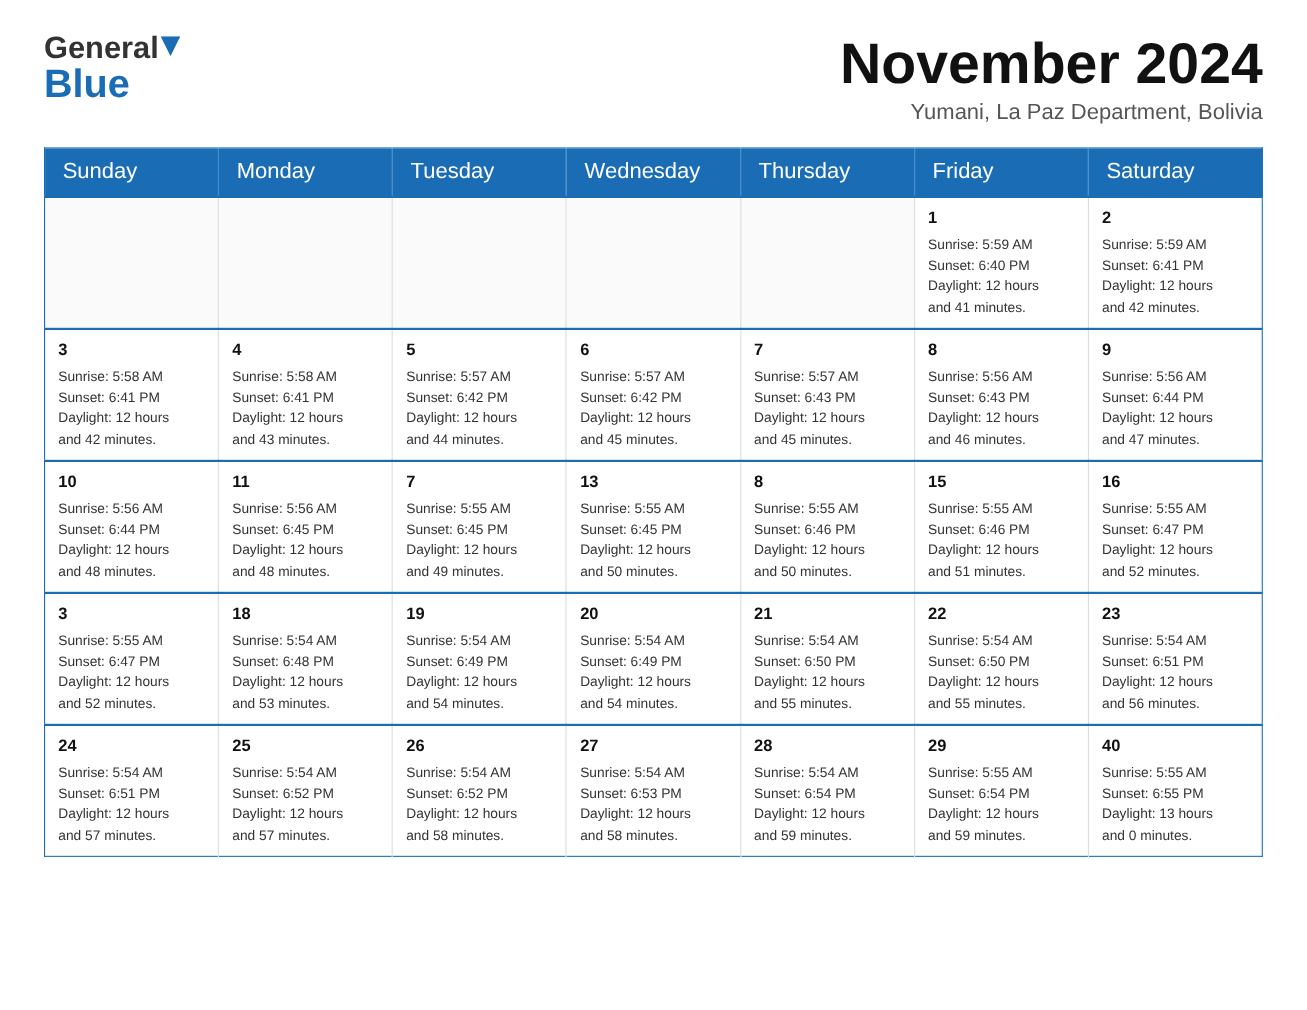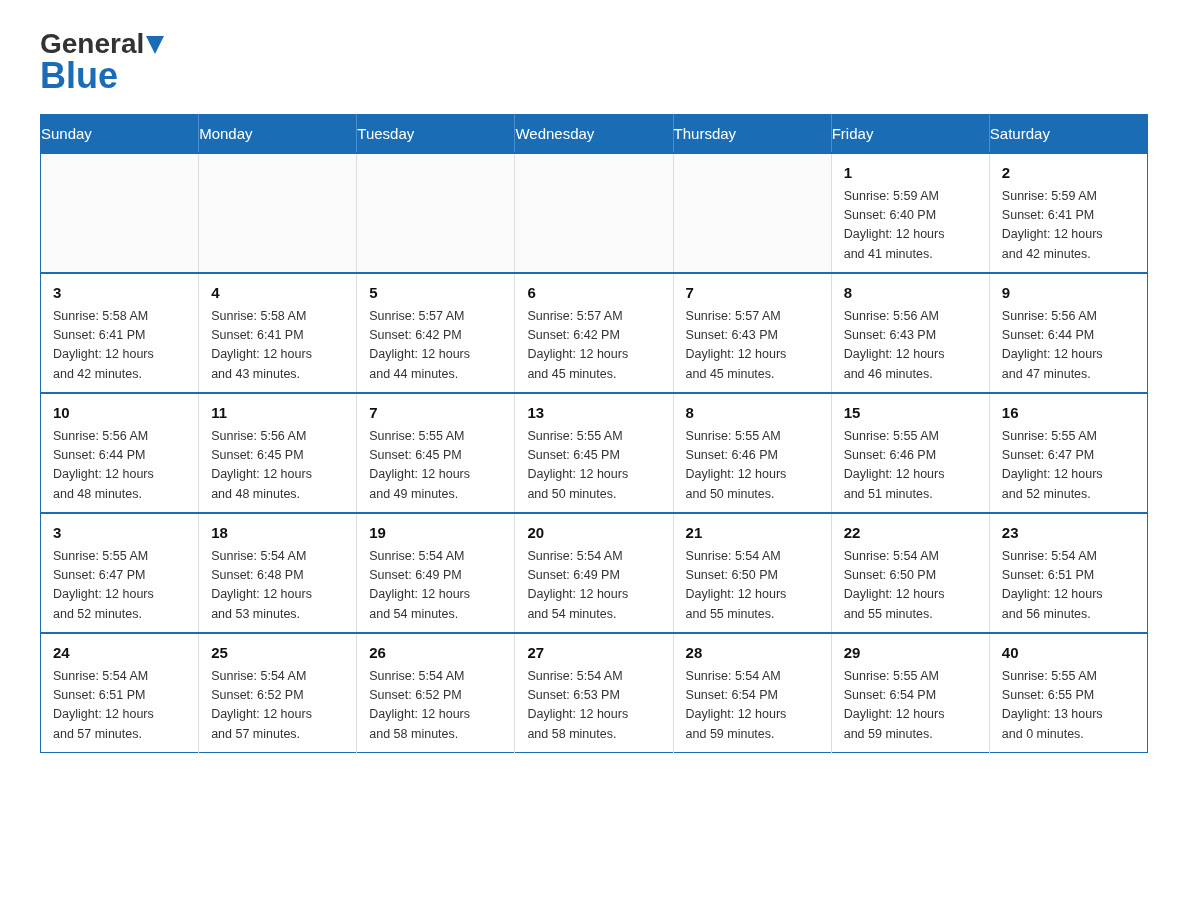--- a/index.html
+++ b/index.html
@@ -43,23 +43,23 @@
     .calendar {
       width: 100%;
       border-collapse: collapse;
       border: 1px solid #1a6db5;
     }
     .calendar thead tr {
       background-color: #1a6db5;
       color: #fff;
     }
     .calendar thead th {
-      padding: 10px 0;
+      padding: 10px 16px;
       text-align: left;
-      font-size: 15px;
+      font-size: 20px;
       font-weight: normal;
       border-right: 1px solid #4a8fd0;
     }
     .calendar thead th:last-child {
       border-right: none;
     }
     .calendar tbody tr {
       border-top: 2px solid #1a6db5;
     }
     .calendar tbody td {
@@ -88,29 +88,33 @@
     }
     .empty-cell {
       background: #fafafa;
     }
   </style>
 </head>
 <body>
 
 <div class="header">
   <div class="logo">
-    <div style="display:flex; align-items:flex-end;">
+    <div style="display:flex; align-items:center;">
       <span class="logo-text">General</span>
       <span style="display:inline-block; margin-left:2px;">
         <svg width="18" height="18" viewBox="0 0 18 18">
           <polygon points="0,0 18,0 9,18" fill="#1a6db5"></polygon>
         </svg>
       </span>
     </div>
     <span class="logo-text" style="color:#1a6db5; font-size:36px;">Blue</span>
+  </div>
+  <div class="title-block">
+    <div class="month-title">November 2024</div>
+    <div class="location">Yumani, La Paz Department, Bolivia</div>
   </div>
 </div>
 
 <table class="calendar">
   <thead>
     <tr>
     <th>Sunday</th>
         <th>Monday</th>
         <th>Tuesday</th>
         <th>Wednesday</th>

